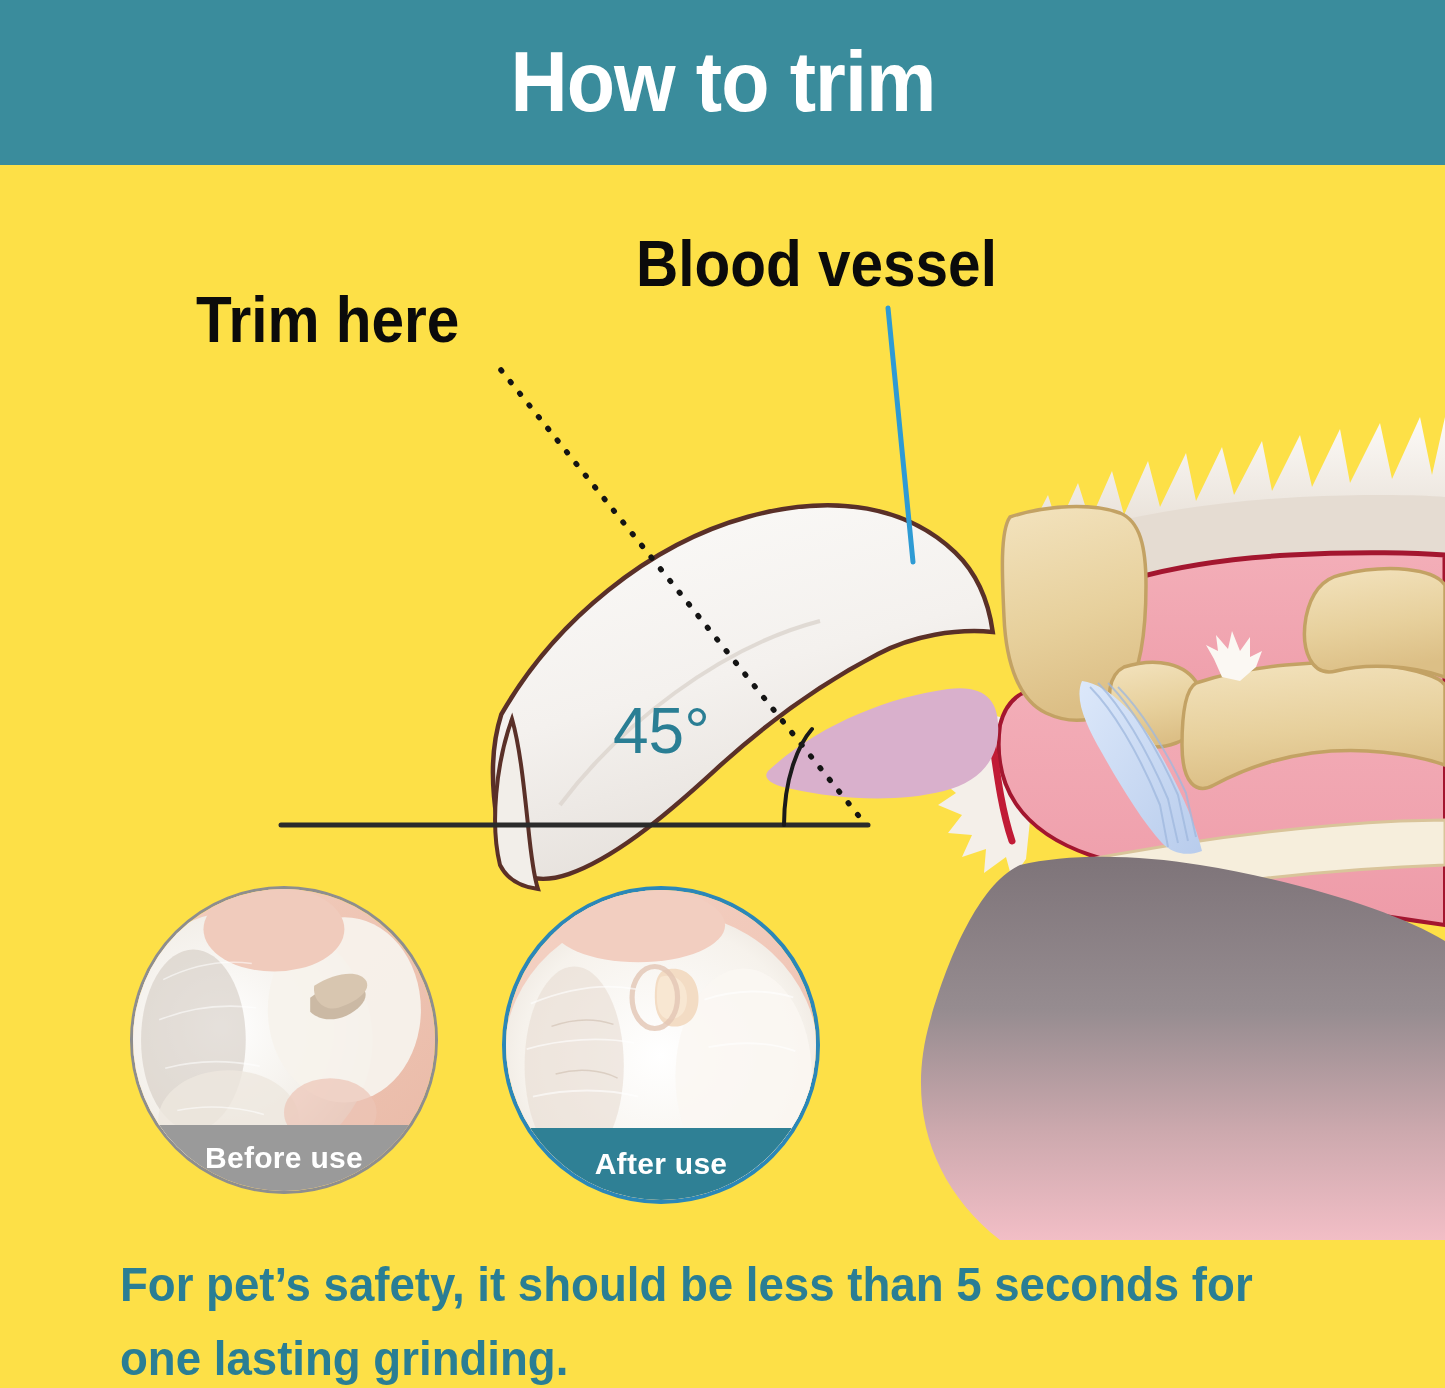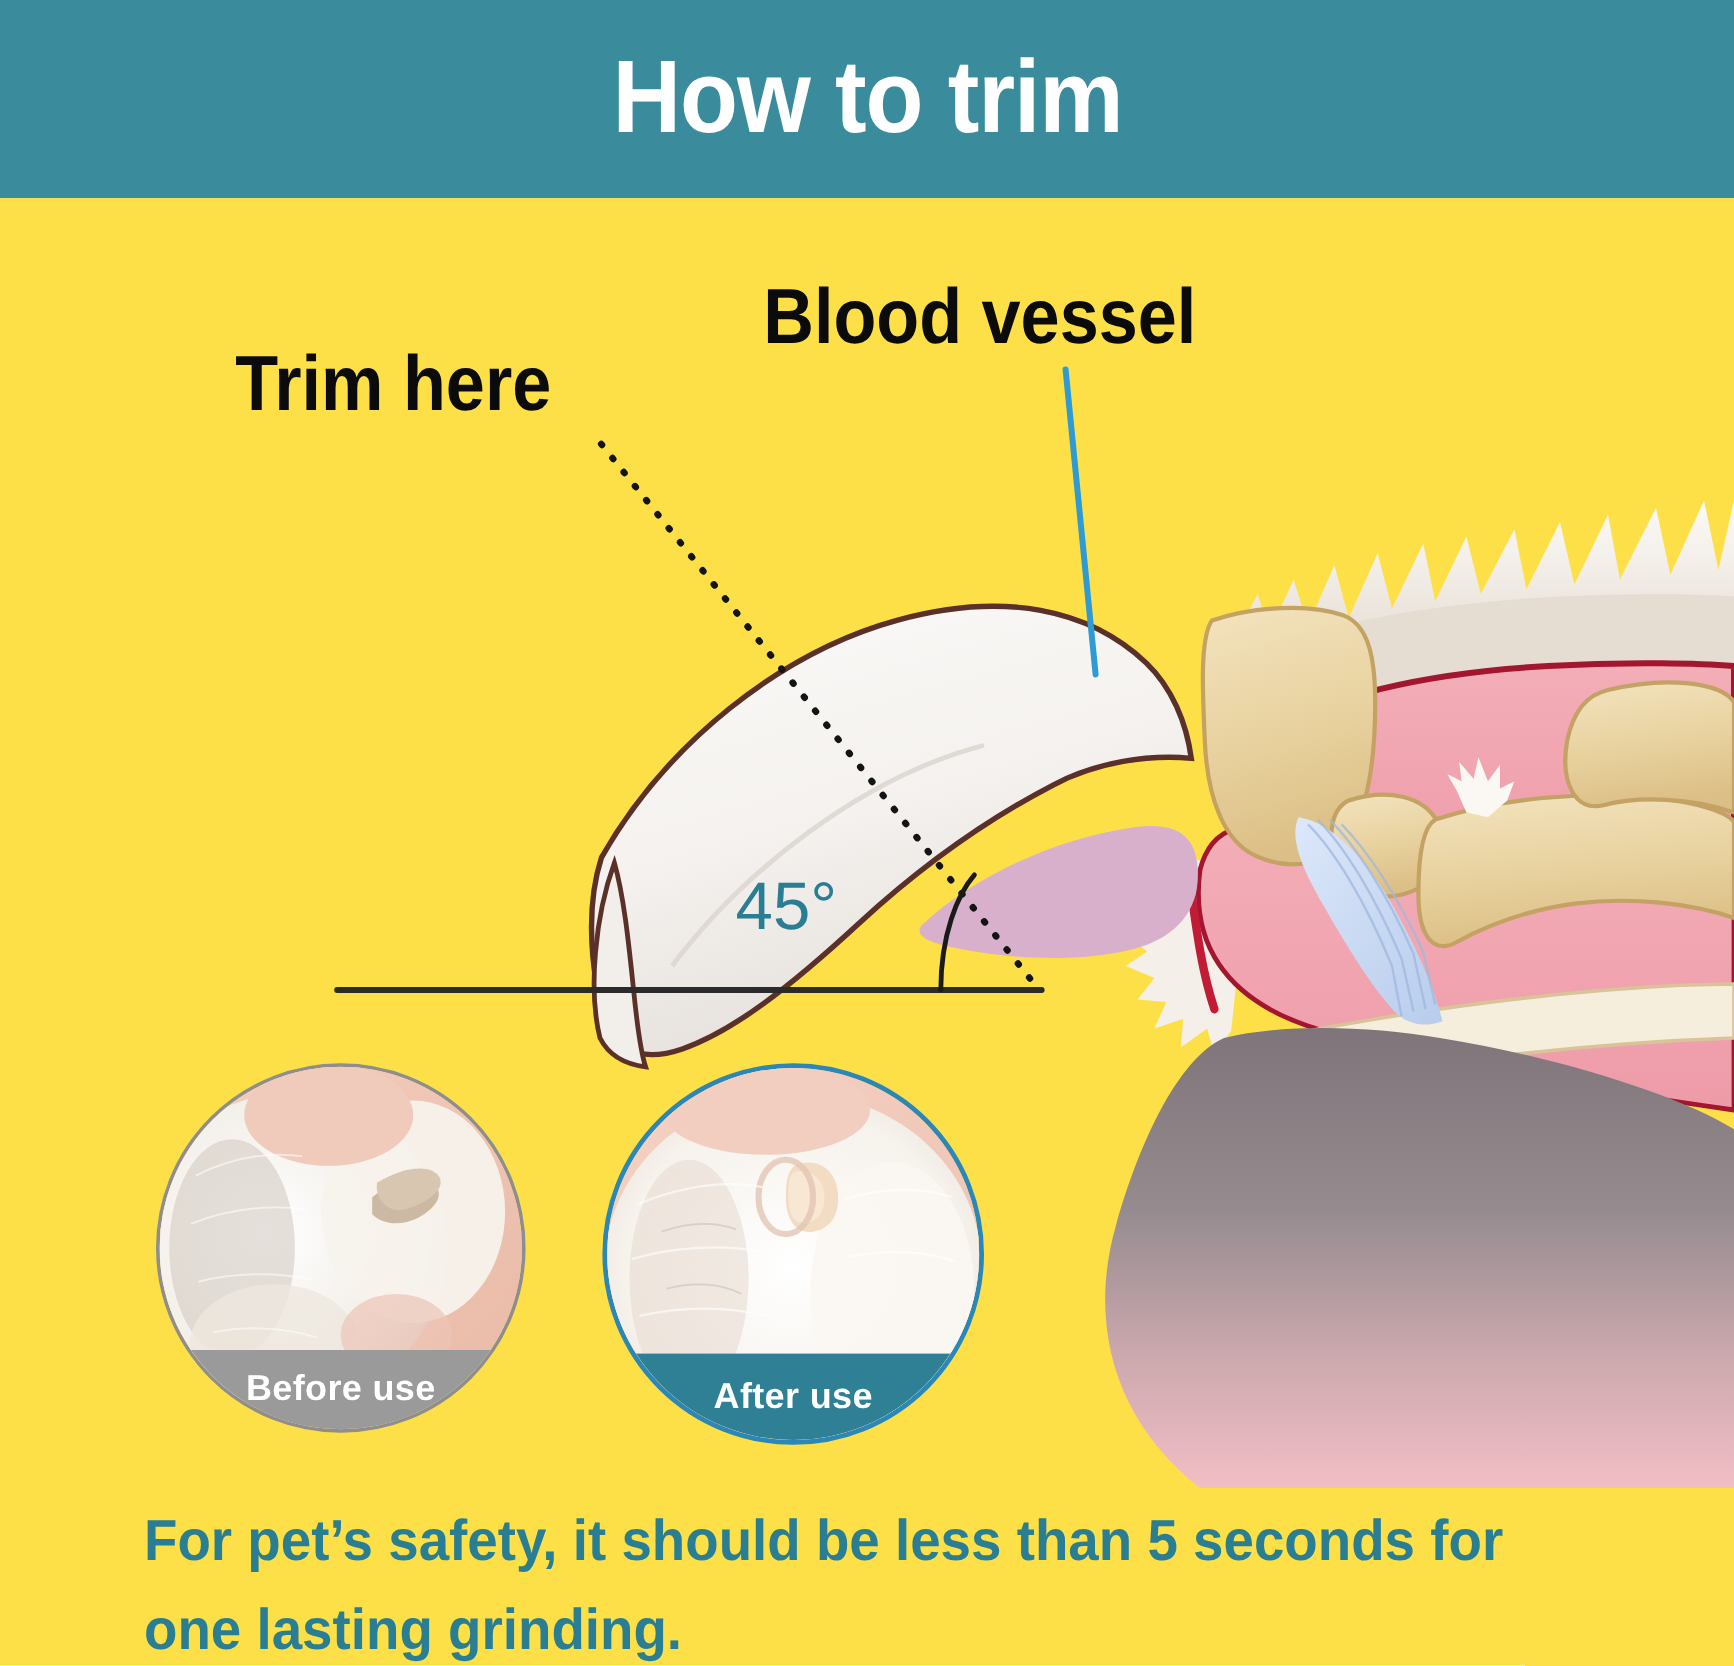--- a/index.html
+++ b/index.html
@@ -57,22 +57,22 @@
   }
   #label-blood-vessel {
     left: 636px;
     top: 231px;
     font-size: 65px;
     transform: scaleX(0.9);
   }
   #label-angle {
     position: absolute;
     left: 613px;
-    top: 727px;
-    font-size: 56px;
+    top: 699px;
+    font-size: 64px;
     color: #2A7E94;
     font-weight: normal;
     line-height: 1;
     white-space: nowrap;
   }
 
   
   #illustration {
     position: absolute;
     left: 0;

